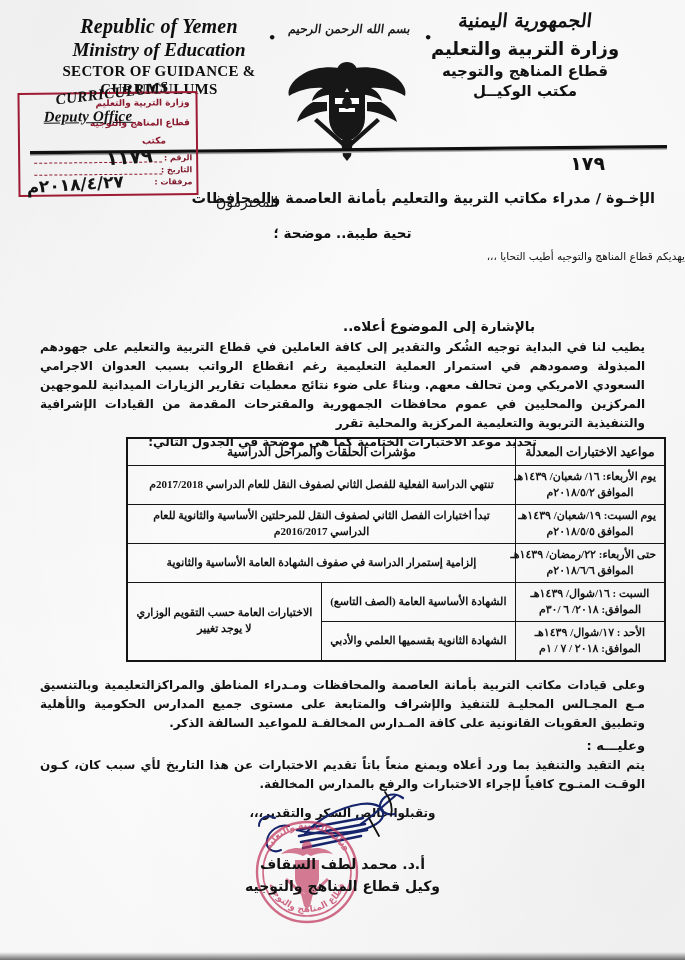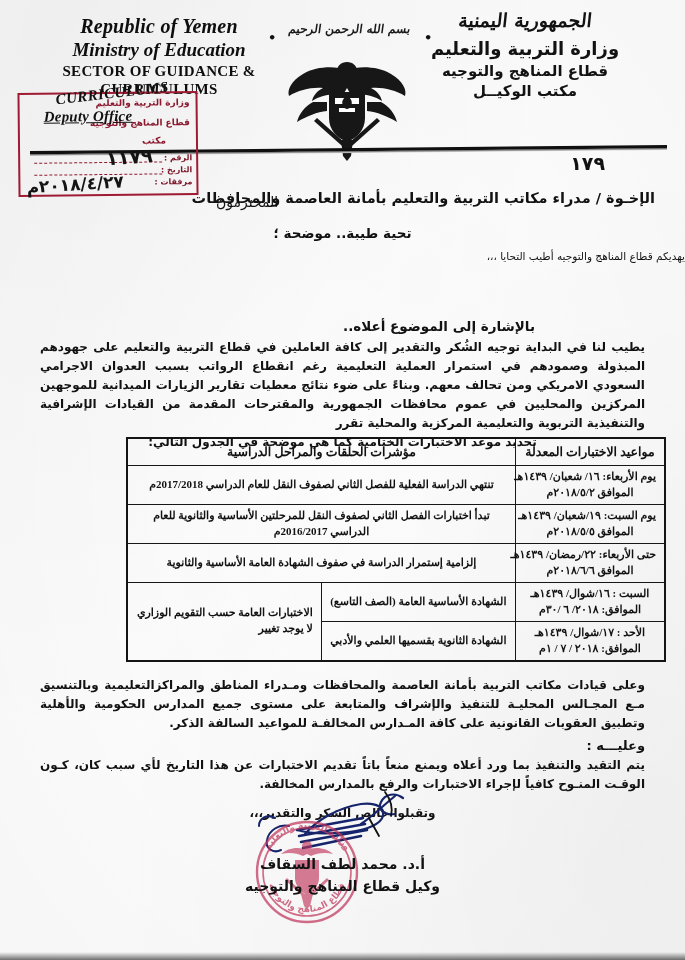--- a/index.html
+++ b/index.html
@@ -198,21 +198,21 @@
     font-size:11px;font-weight:bold;
     vertical-align:middle;
     line-height:1.45;
   }
   table.sched th{text-align:center;font-size:12.5px;padding:4px 5px;}
   .col-ind{width:330px;text-align:center;}
   .col-date{width:120px;text-align:center;}
   .col-exam{width:150px;text-align:center;}
   td.dates{font-size:10.5px;line-height:1.55;text-align:center;white-space:nowrap;}
   td.ind{text-align:center;}
-  td.merged{text-align:right;font-size:12px;line-height:1.7;}
+  td.merged{text-align:center;font-size:12px;line-height:1.7;}
 
   
   #p2{top:676px;}
   .alayh{
     position:absolute;right:40px;top:738px;
     direction:rtl;font-size:13px;font-weight:bold;letter-spacing:1px;
   }
   #p3{top:756px;}
 
   .thanks{

